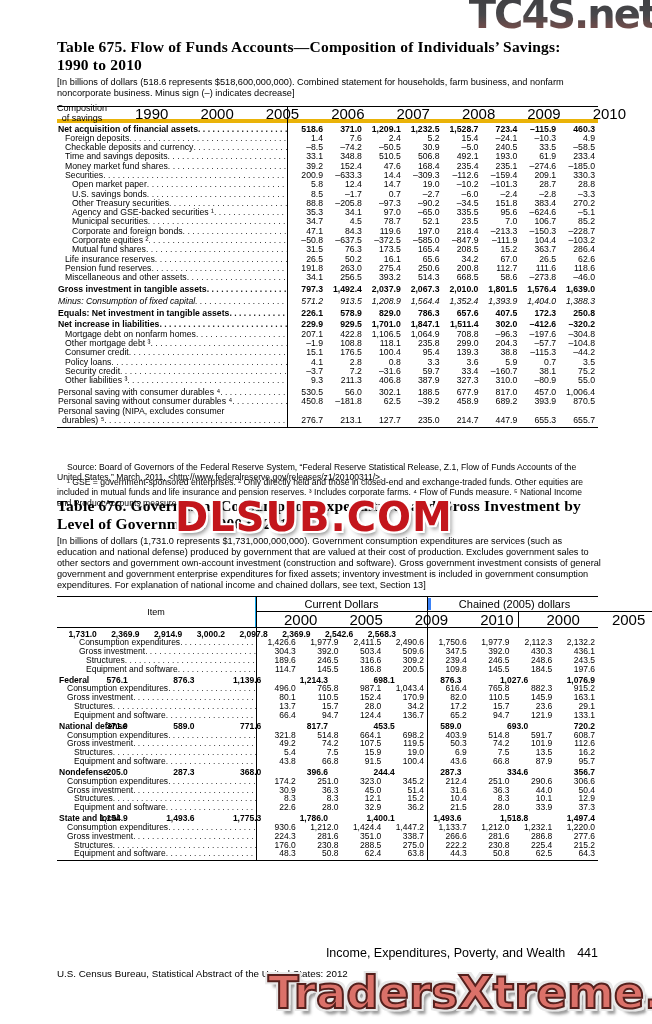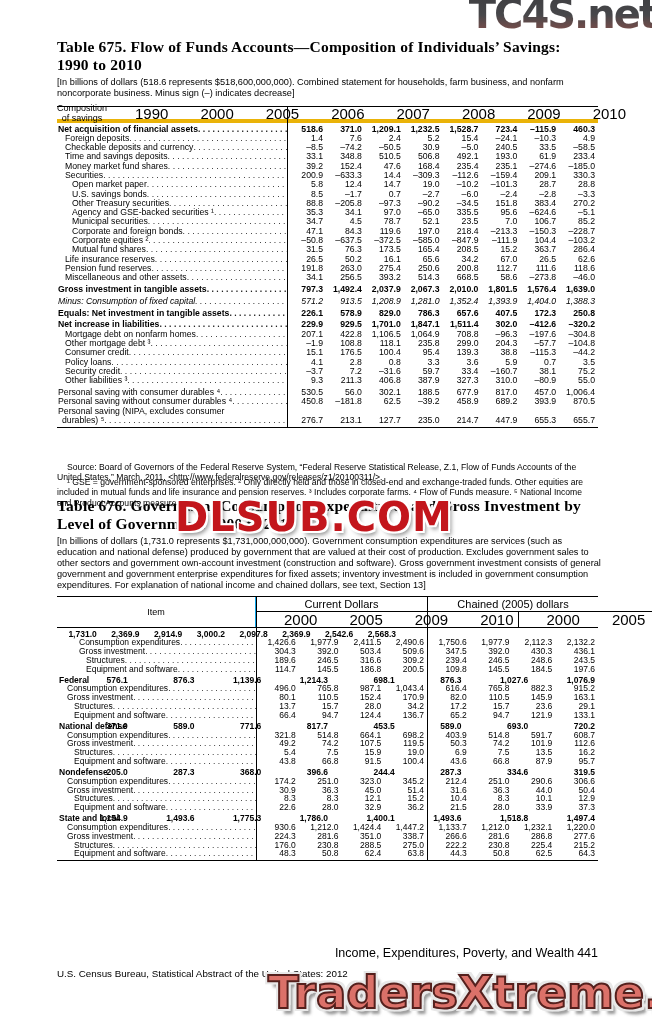--- a/index.html
+++ b/index.html
@@ -90,42 +90,42 @@
   .t675-source { top:462px; }
   .t676-source { top:868px; }
 
   
   .t676 { top:596px; border-bottom:1.5px solid #000; }
   .t676-head { display:flex; border-bottom:1px solid #000; }
   .hitem { flex:0 0 199px; display:flex; align-items:center; justify-content:center; font-size:9px; border-right:1px solid #0ea5e9; }
   .hgroups { flex:1; }
   .grow { display:flex; border-bottom:1px solid #000; height:15px; align-items:center; }
   .gcell { flex:0 0 171px; text-align:center; font-size:11px; }
-  .gcell + .gcell { border-left:1px solid #3b82f6; }
+  .gcell + .gcell { border-left:4px solid #3b82f6; }
   .t676 .yrow { display:flex; height:15px; align-items:center; }
   .t676 .ycell { flex:0 0 42.75px; }
   .t676 .yrow .ycell:nth-child(5) { border-left:1px solid #000; }
   .t676 .tbody { font-size:8.5px; line-height:8.8px; }
   .t676 .tcell { flex:0 0 42.75px; }
   .t676 .vl1 { left:199px; }
   .t676 .vl2 { left:370px; }
   .t676 .gap { margin-top:2.2px;gap:24px; }
   .t676 .ind0 { padding-left:2px; }
   .t676 .ind1 { padding-left:10px; }
   .t676 .ind2 { padding-left:17px; }
   .t676 .ind3 { padding-left:22px; }
   .t676 .ind4 { padding-left:29px; }
   .t676 .ind5 { padding-left:12px; }
   .t676 .ind6 { padding-left:18px; }
 
   
   .footer-heading {
     position:absolute; top:946px; right:54px; font-size:12.5px;
   }
-  .footer-heading .pagenum { margin-left:3px; }
+  .footer-heading .pagenum { margin-left:12px; }
   .footer-credit {
     position:absolute; top:968px; left:57px; font-size:9.8px;
   }
   .src-italic { font-style:italic; }
 </style>
 </head>
 <body>
 
 <div class="page">
 
@@ -442,21 +442,21 @@
         <div class="trow italic gap">
           <div class="tlabel">
             <div class="lline leader ind0">
               <div class="ltext">Minus: Consumption of fixed capital</div>
               <div class="dots"></div>
             </div>
           </div>
           <div class="tcell">571.2</div>
           <div class="tcell">913.5</div>
           <div class="tcell">1,208.9</div>
-          <div class="tcell">1,281.0</div>
+          <div class="tcell">1,564.4</div>
           <div class="tcell">1,352.4</div>
           <div class="tcell">1,393.9</div>
           <div class="tcell">1,404.0</div>
           <div class="tcell">1,388.3</div>
         </div>
         <div class="trow bold gap">
           <div class="tlabel">
             <div class="lline leader ind0">
               <div class="ltext">Equals: Net investment in tangible assets</div>
               <div class="dots"></div>
@@ -909,21 +909,21 @@
               <div class="dots"></div>
             </div>
           </div>
           <div class="tcell">205.0</div>
           <div class="tcell">287.3</div>
           <div class="tcell">368.0</div>
           <div class="tcell">396.6</div>
           <div class="tcell">244.4</div>
           <div class="tcell">287.3</div>
           <div class="tcell">334.6</div>
-          <div class="tcell">319.5</div>
+          <div class="tcell">356.7</div>
         </div>
         <div class="trow">
           <div class="tlabel">
             <div class="lline leader ind1">
               <div class="ltext">Consumption expenditures</div>
               <div class="dots"></div>
             </div>
           </div>
           <div class="tcell">174.2</div>
           <div class="tcell">251.0</div>

